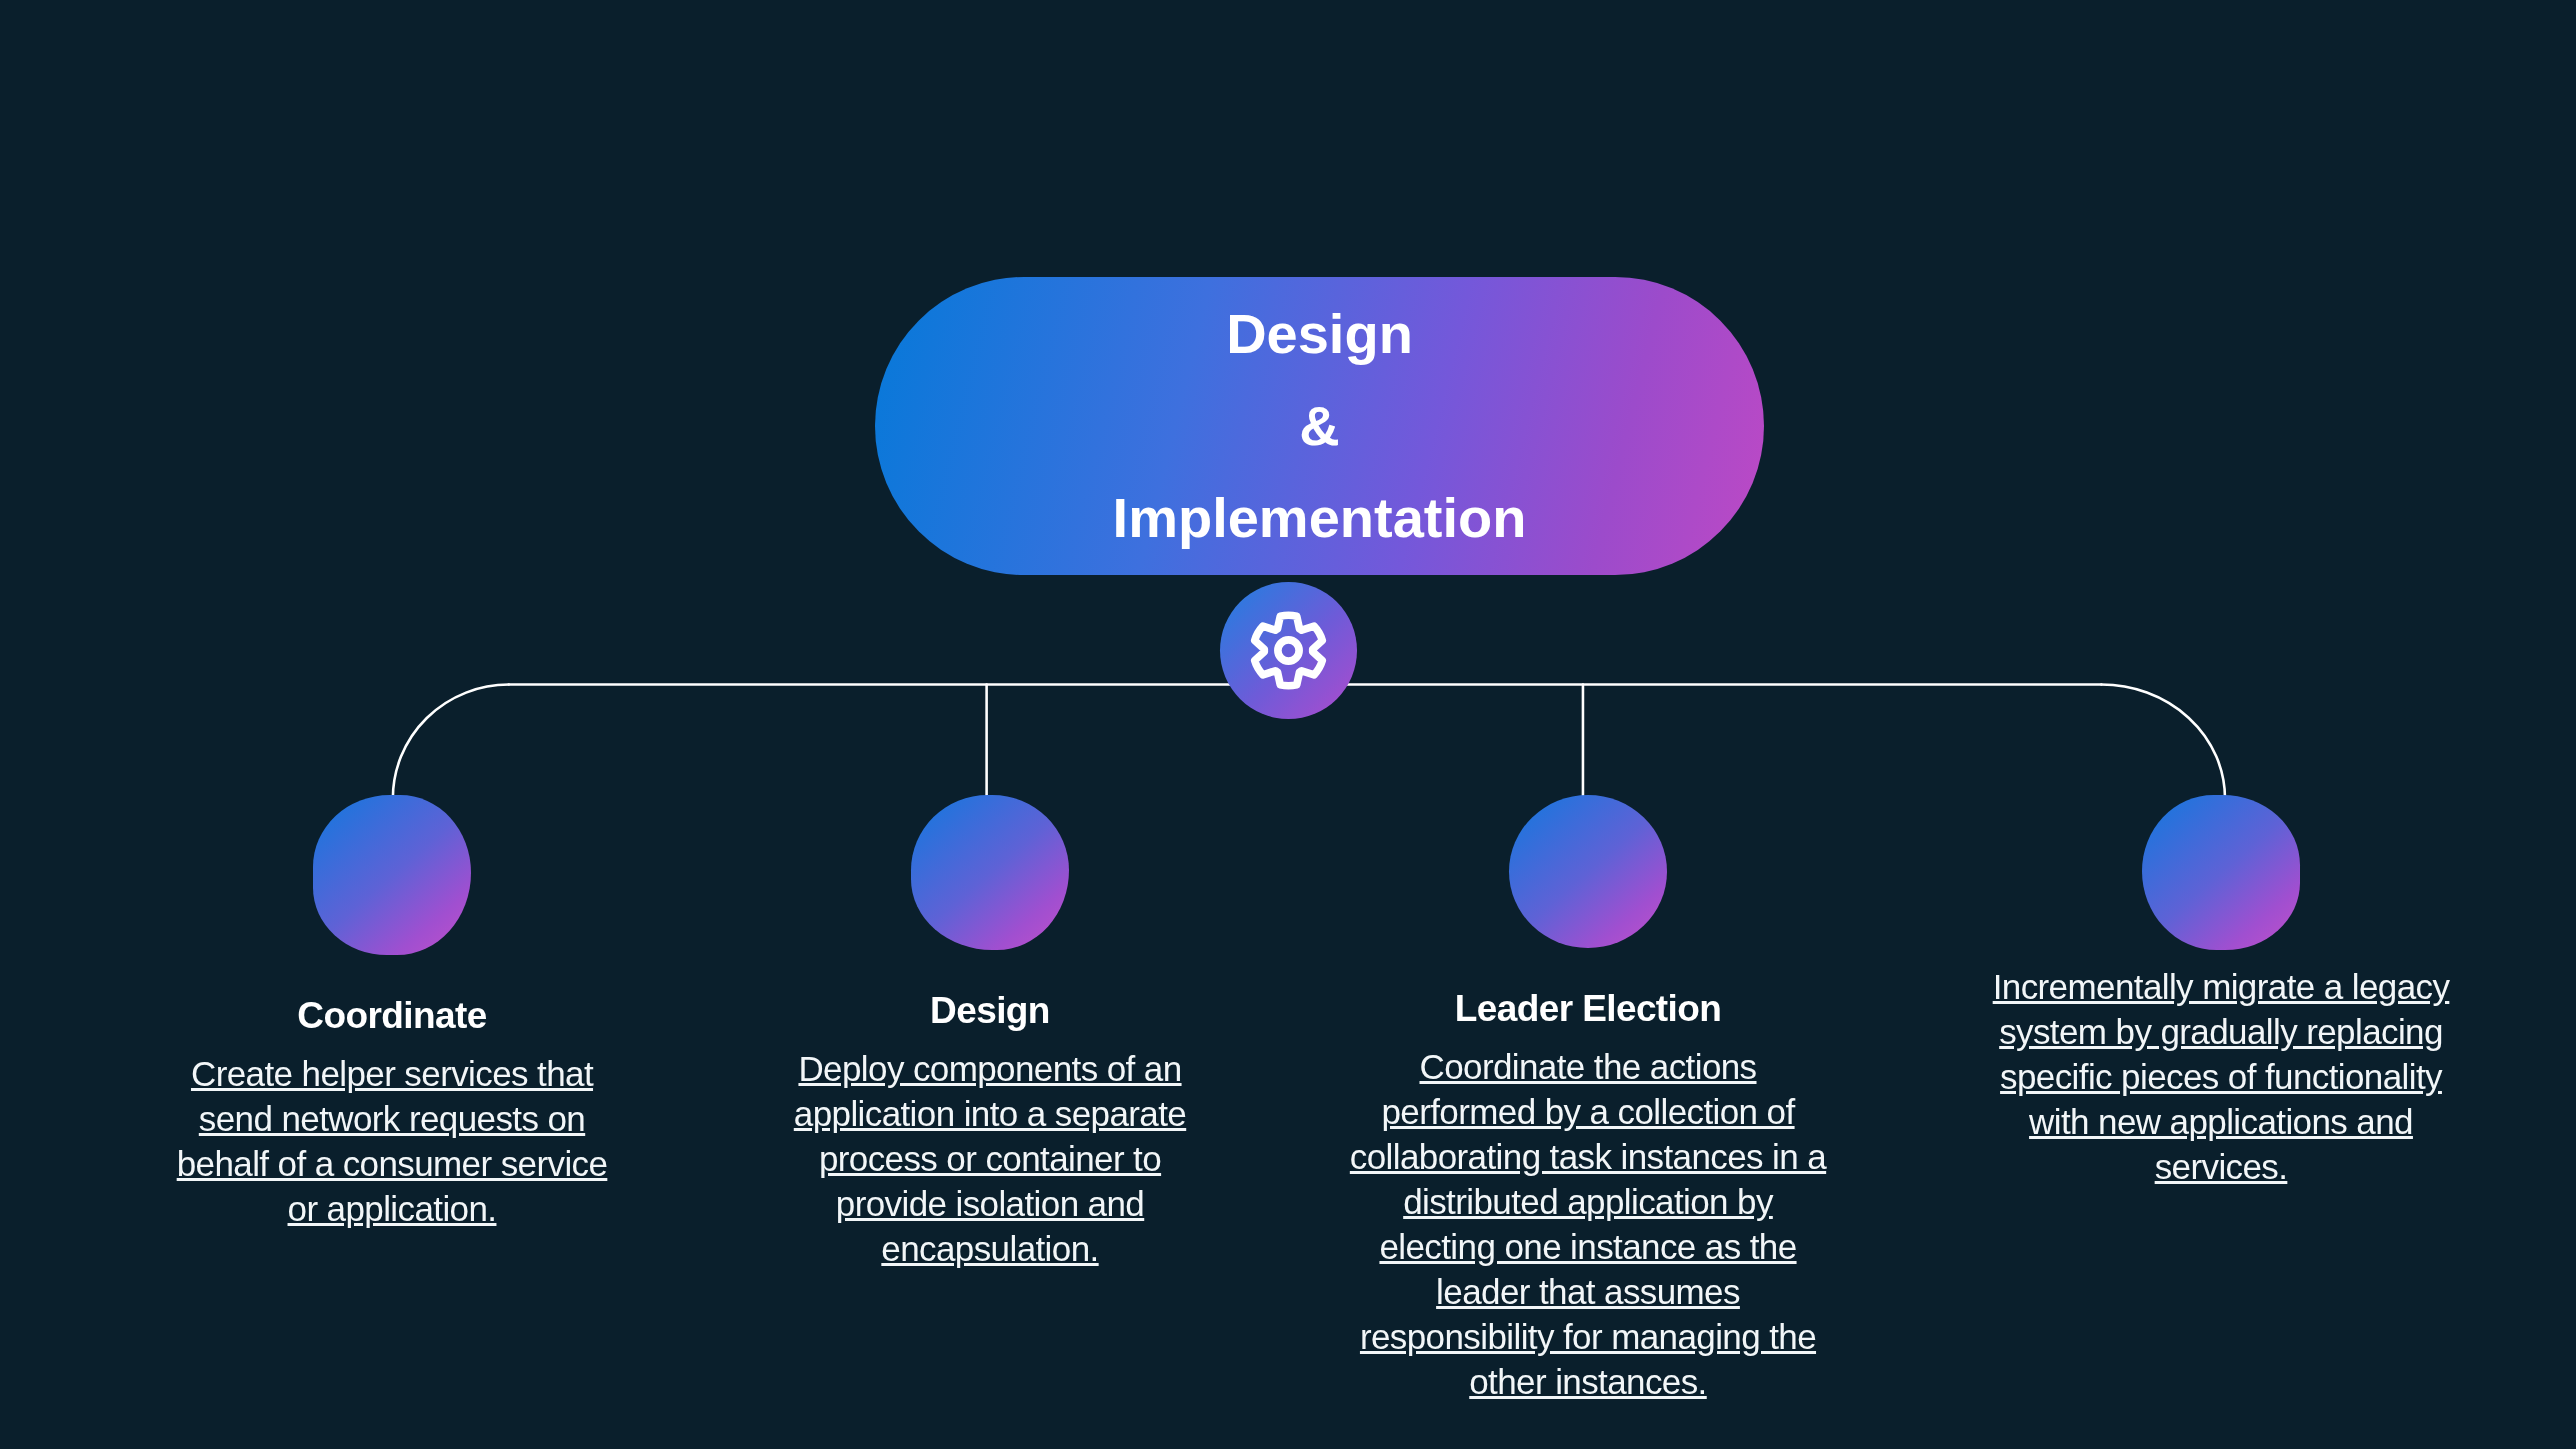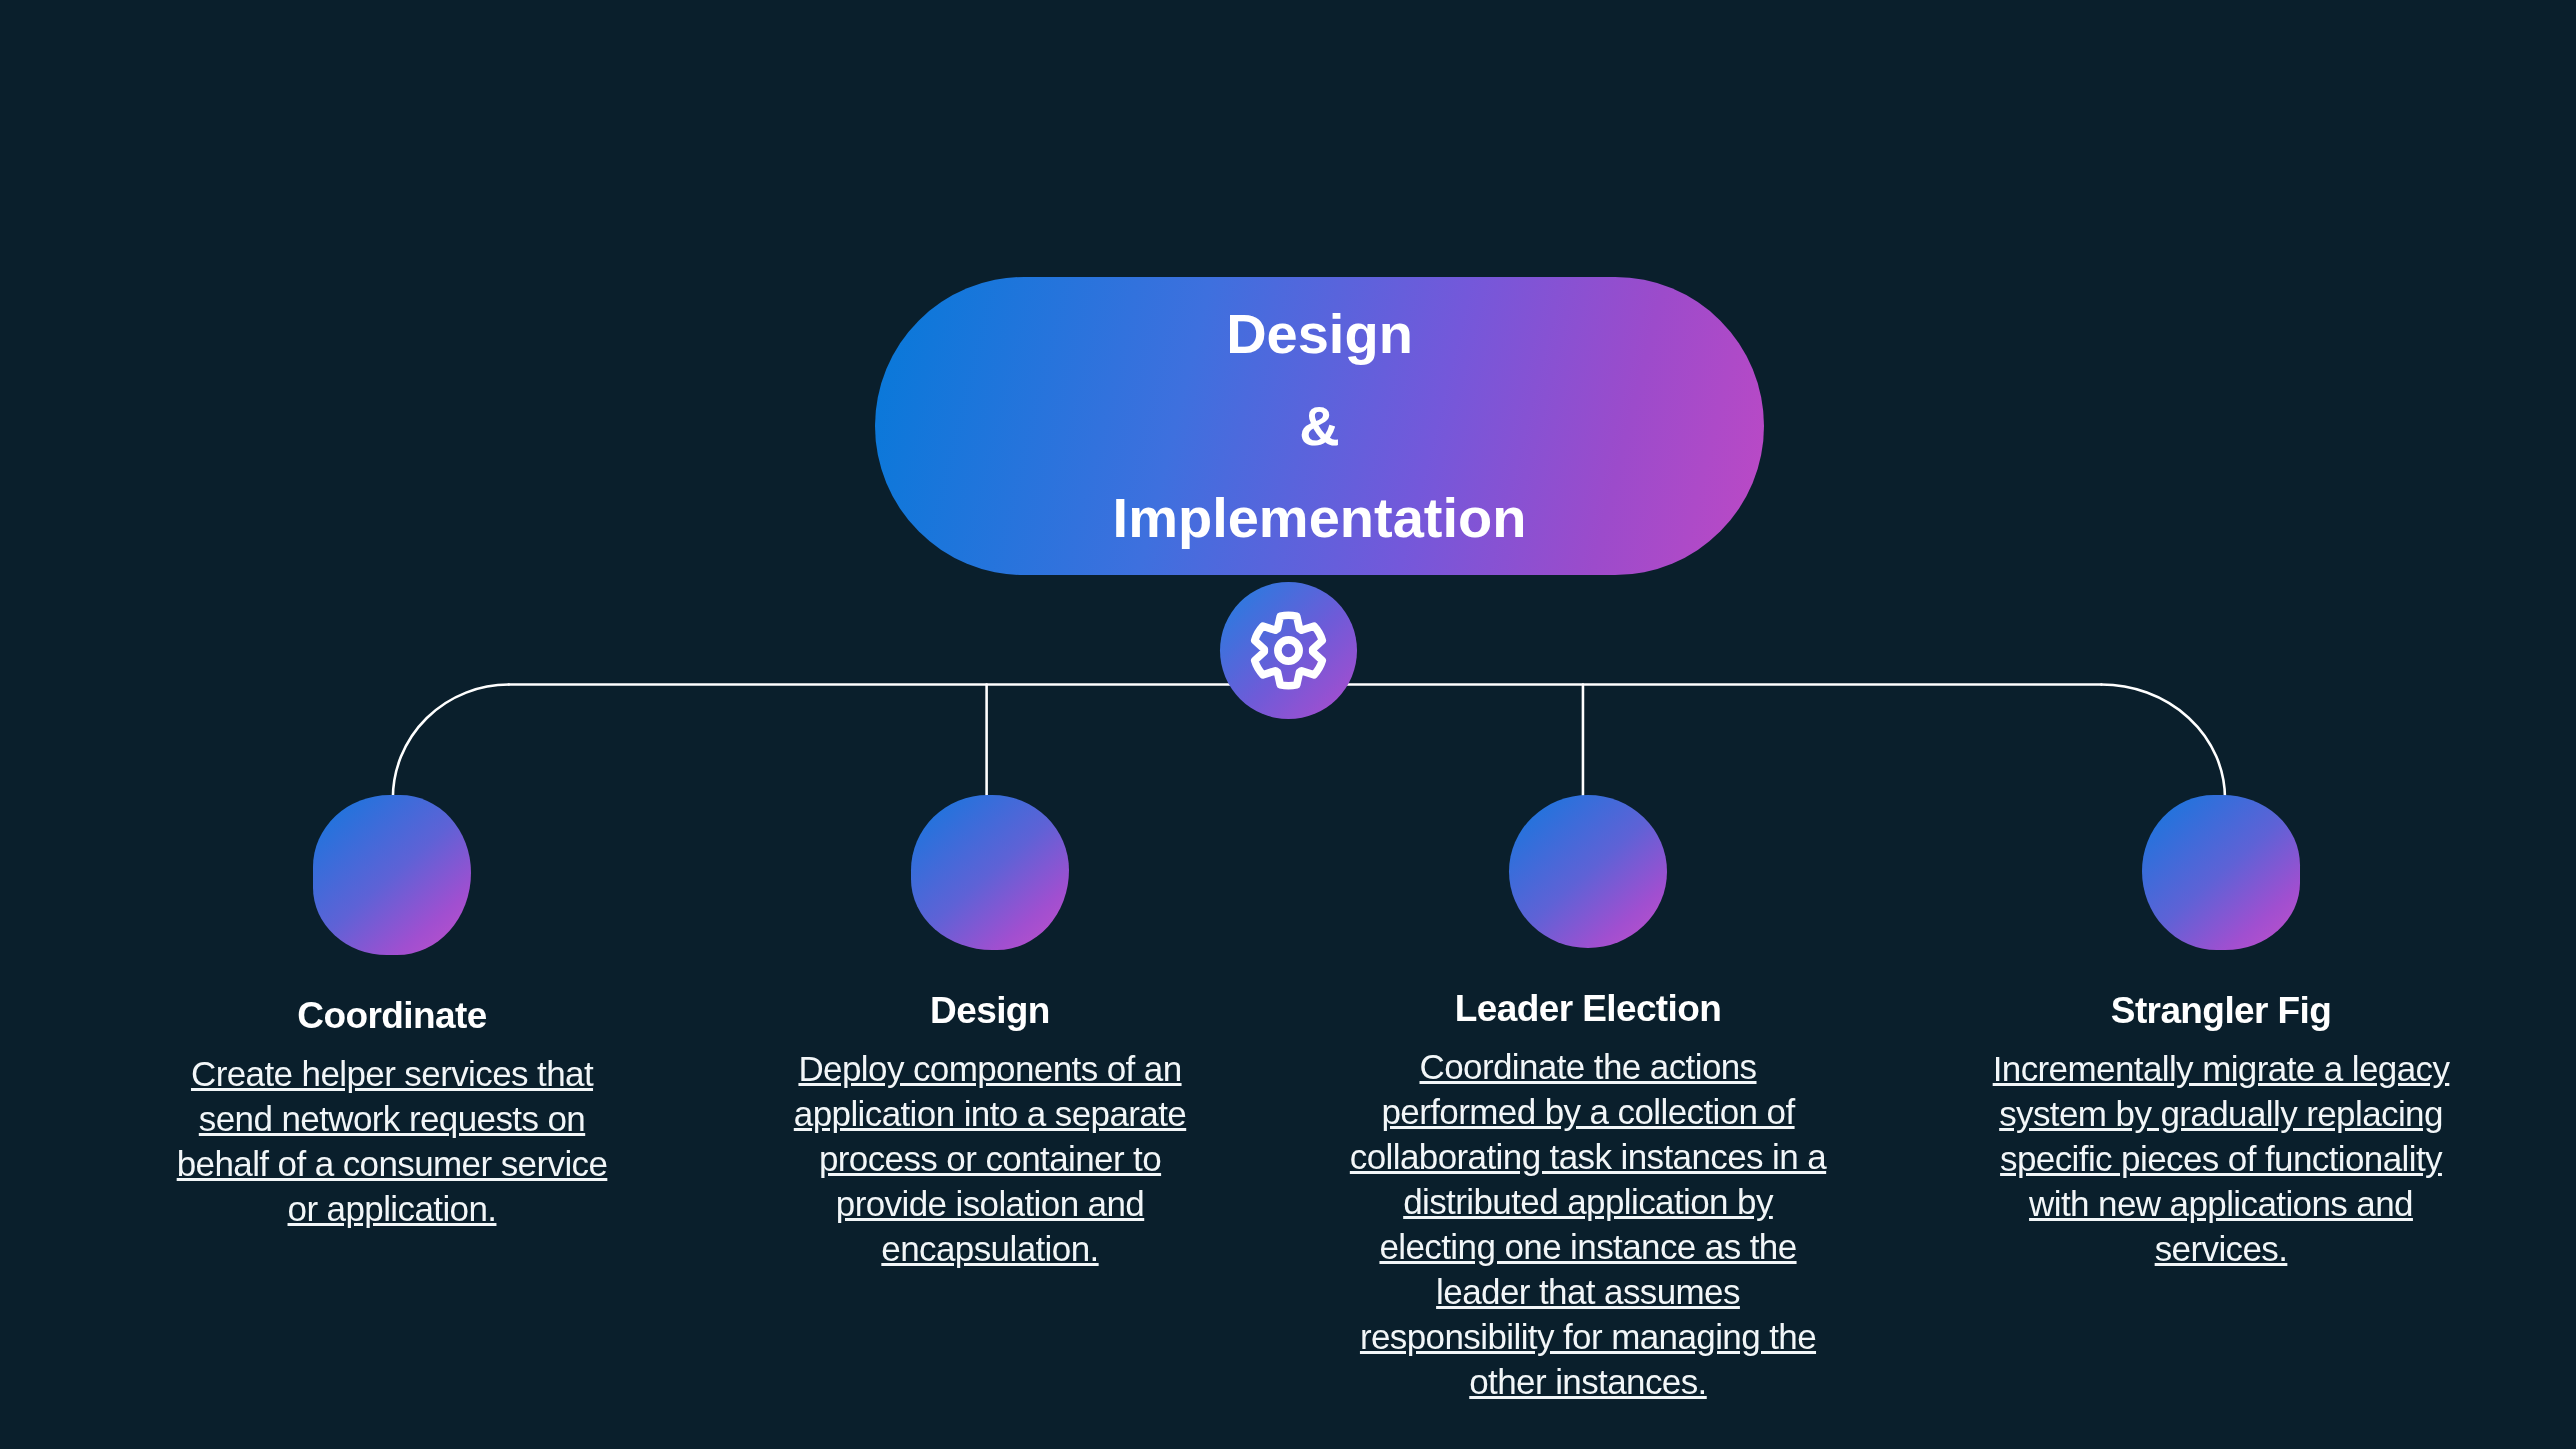--- a/index.html
+++ b/index.html
@@ -163,21 +163,20 @@
 collaborating task instances in a
 distributed application by
 electing one instance as the
 leader that assumes
 responsibility for managing the
 other instances.</p>
   </section>
 
   <section class="branch b3">
     <div class="bubble"></div>
-    <h2 class="node-title">Strangler Fig</h2>
     <p class="node-desc">Incrementally migrate a legacy
 system by gradually replacing
 specific pieces of functionality
 with new applications and
 services.</p>
   </section>
 
 </div>
 
 

